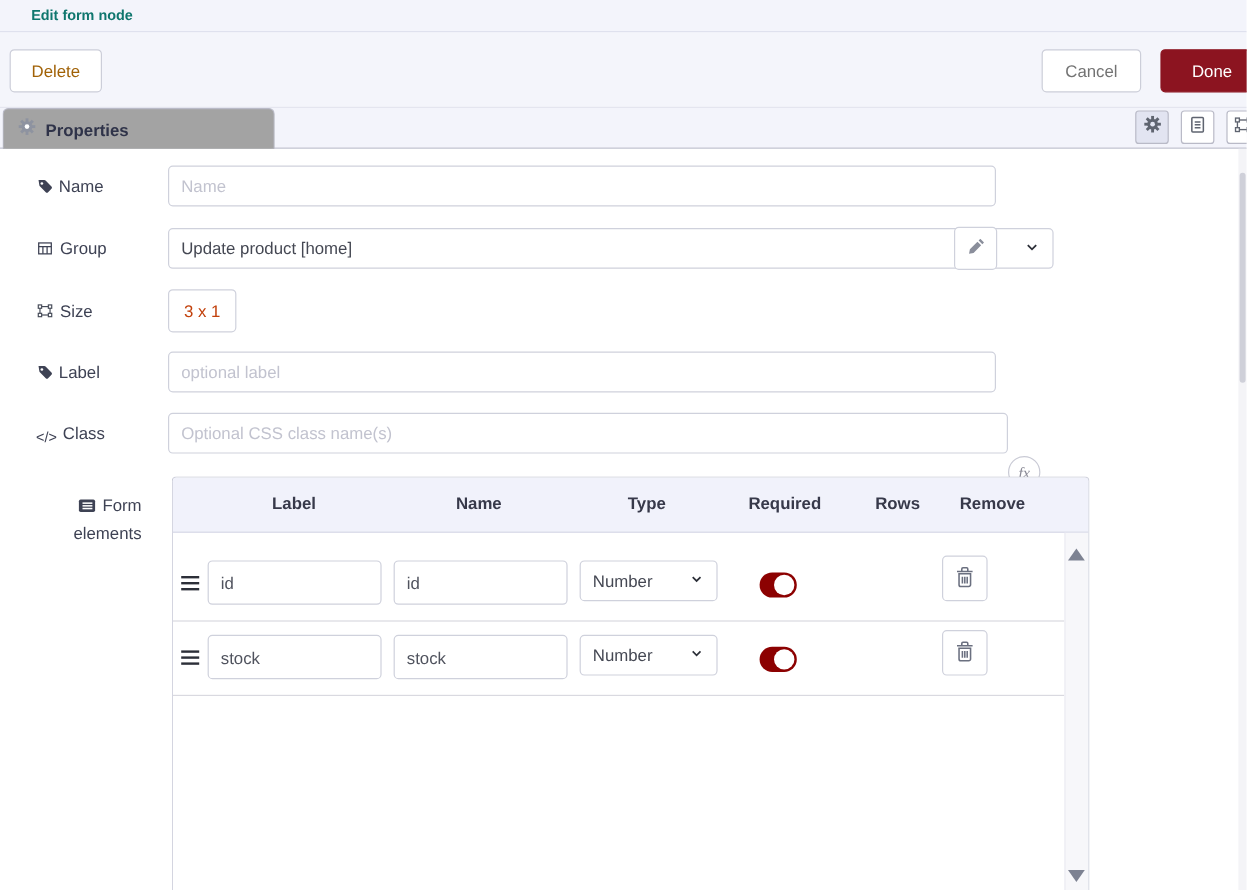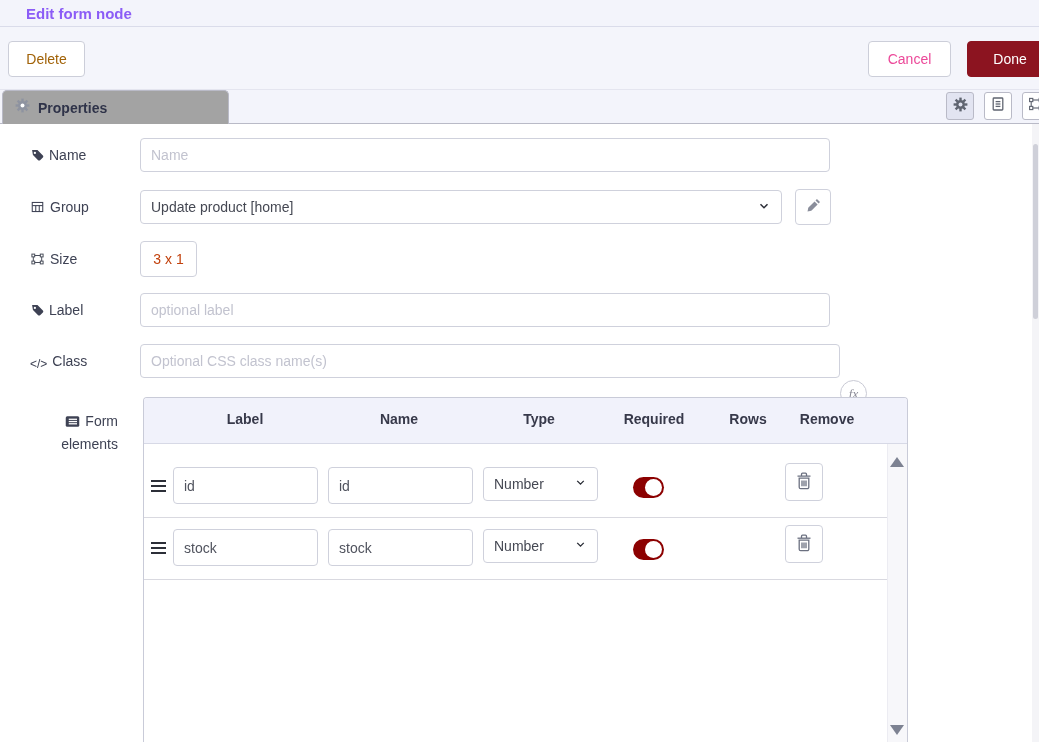--- a/index.html
+++ b/index.html
@@ -3,26 +3,26 @@
 <meta charset="utf-8">
 <style>
   * { margin:0; padding:0; box-sizing:border-box; }
   html,body { background:#fff; }
   body { font-family:"Liberation Sans", sans-serif; }
   .app { position:relative; width:1039px; height:742px; overflow:hidden; background:#fff; }
 
   
   .tray-header { height:27px; background:#f3f4fb; border-bottom:1px solid #dadcea;
                  display:flex; align-items:center; padding-left:10px; }
-  .tray-header .title { font-size:15px; font-weight:bold; color:#8b5cf6;padding-left:16px; }
+  .tray-header .title { font-size:12px; font-weight:bold; color:#0f766e;padding-left:16px; }
 
   
   .tray-toolbar { position:relative; height:63px; background:#f4f5fb; border-bottom:1px solid #e4e5ef; }
   .btn { height:36px; border:1px solid #ccced9; border-radius:4px; background:#fff;
-         font-family:"Liberation Sans",sans-serif; font-size:14px; color:#ec4899;
+         font-family:"Liberation Sans",sans-serif; font-size:14px; color:#737373;
          padding:0 16px; cursor:pointer; }
   .btn-delete { position:absolute; left:8px; top:14px; width:77px; color:#a16207; }
   .btn-cancel { position:absolute; right:88px; top:14px; width:83px; }
   .btn-done   { position:absolute; right:-14px; top:14px; width:86px; background:#8C1420;
                 border-color:#8C1420; color:#fff; }
 
   
   .tab-bar { position:relative; height:34px; background:#f3f4fb; border-bottom:1px solid #b9bac7; }
   .tab-properties { position:absolute; left:2px; top:0; width:227px; height:34px; background:#a3a3a3;
                     border:1px solid #b9bac7; border-bottom:none; border-radius:5px 5px 0 0;
@@ -180,21 +180,21 @@
     <div class="form-label" style="top:73px">
       <span class="li">
         <svg width="15" height="14" viewBox="0 0 20 20" fill="none" stroke="#3e4254" stroke-width="1.5">
           <rect x="2.5" y="3.5" width="15" height="13"></rect>
           <line x1="2.5" y1="8" x2="17.5" y2="8"></line>
           <line x1="7.5" y1="8" x2="7.5" y2="16.5"></line>
           <line x1="12.5" y1="8" x2="12.5" y2="16.5"></line>
         </svg>
       </span><span>Group</span>
     </div>
-    <div class="fakeselect" style="left:140px; top:66px; width:642px">
+    <div class="fakeselect" style="left:140px; top:66px; width:738px">
       <span>Update product [home]</span>
       <span class="chev">
         <svg width="14" height="14" viewBox="0 0 24 24" fill="none" stroke="#2c2f38" stroke-width="2.6">
             <polyline points="6,9 12,15 18,9"></polyline>
           </svg>
       </span>
     </div>
     <button class="sq-btn pencil-btn">
       <span>
         <svg width="14" height="14" viewBox="0 0 20 20">

